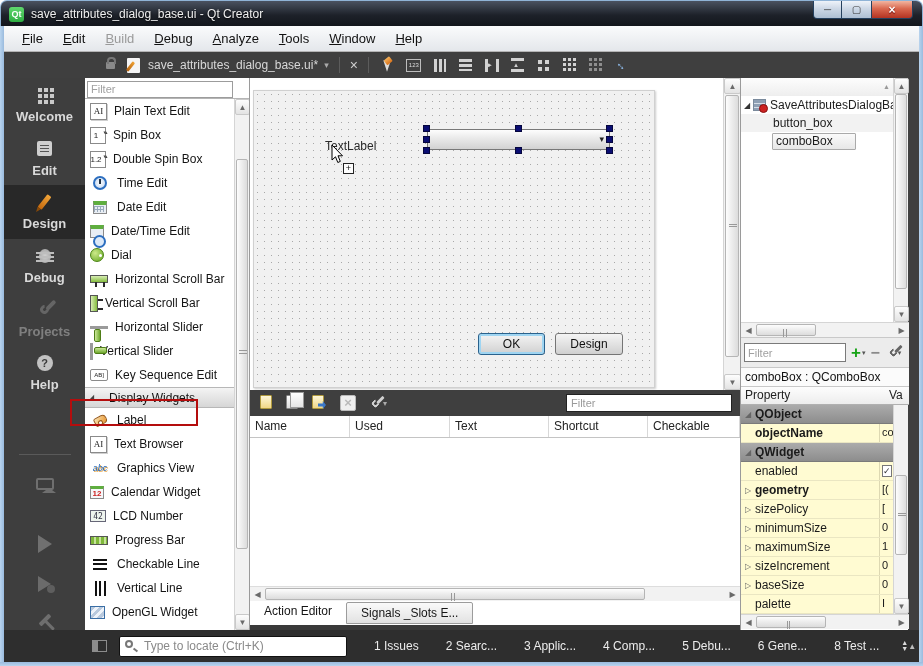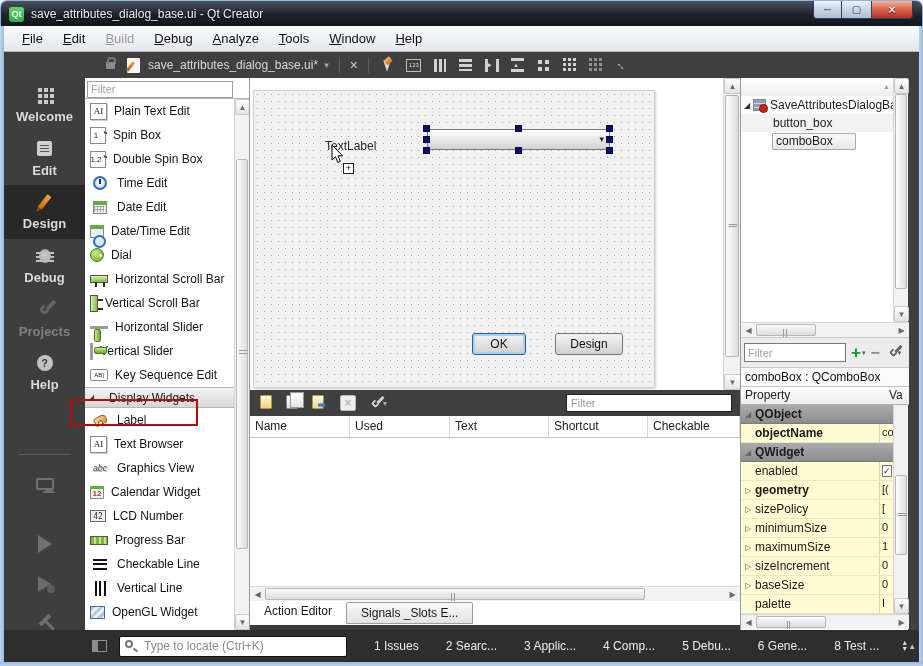--- a/index.html
+++ b/index.html
@@ -141,21 +141,21 @@
   .textlabel{position:absolute;left:71px;top:48px;font-size:12px;color:#2a2a2a;}
   .cursor-svg{position:absolute;left:77px;top:54px;}
   .plusbox{position:absolute;left:89px;top:72px;width:11px;height:11px;border:1px solid #222;background:#fdfdfd;
     font-size:9px;line-height:9px;text-align:center;color:#111;}
   .combo{position:absolute;left:173px;top:38px;width:183px;height:21px;border:1px solid #787878;
     background:linear-gradient(#fdfdfd,#e9e9e9 45%,#d2d2d2);}
   .combo .arrow{position:absolute;right:5px;top:4px;font-size:9px;color:#222;}
   .handle{position:absolute;width:7px;height:7px;background:#0a0d72;border:1px solid #05063d;}
   .okbtn,.cancelbtn{position:absolute;top:242px;height:22px;font-size:12px;color:#111;text-align:center;line-height:20px;
     background:linear-gradient(#f4f4f4,#e4e4e4 45%,#d0d0d0);border-radius:3px;}
-  .okbtn{left:218px;width:54px;border:1px solid #2a628d;box-shadow:0 0 0 2px #9fd5f2 inset;}
+  .okbtn{left:224px;width:67px;border:1px solid #2a628d;box-shadow:0 0 0 2px #9fd5f2 inset;}
   .cancelbtn{left:301px;width:68px;border:1px solid #757575;}
   .vscroll{position:absolute;right:0;top:0;width:17px;height:312px;background:#f2f2f2;border-left:1px solid #d5d5d5;}
   .sb-arrow{position:absolute;left:0;width:17px;height:16px;color:#6a6a6a;font-size:8px;text-align:center;line-height:16px;background:linear-gradient(#fdfdfd,#e3e3e3);border:1px solid #c9c9c9;border-radius:2px;}
   .vthumb{position:absolute;left:1px;width:14px;background:linear-gradient(90deg,#fdfdfd,#dcdcdc);border:1px solid #b5b5b5;border-radius:2px;}
   .grip{position:absolute;left:3px;width:8px;height:5px;background:repeating-linear-gradient(180deg,#999 0 1px,transparent 1px 2.5px);}
   .gripv{position:absolute;top:4px;width:5px;height:8px;background:repeating-linear-gradient(90deg,#999 0 1px,transparent 1px 2.5px);}
   
   .ae-toolbar{position:absolute;left:0;top:312px;width:490px;height:26px;background:#3f3f3f;display:flex;align-items:center;}
   .ae-ic{width:16px;height:16px;margin-left:10px;position:relative;}
   .page{width:12px;height:14px;background:linear-gradient(#fdf6d8,#f0d787);border:1px solid #b09a3e;border-radius:1px;}

